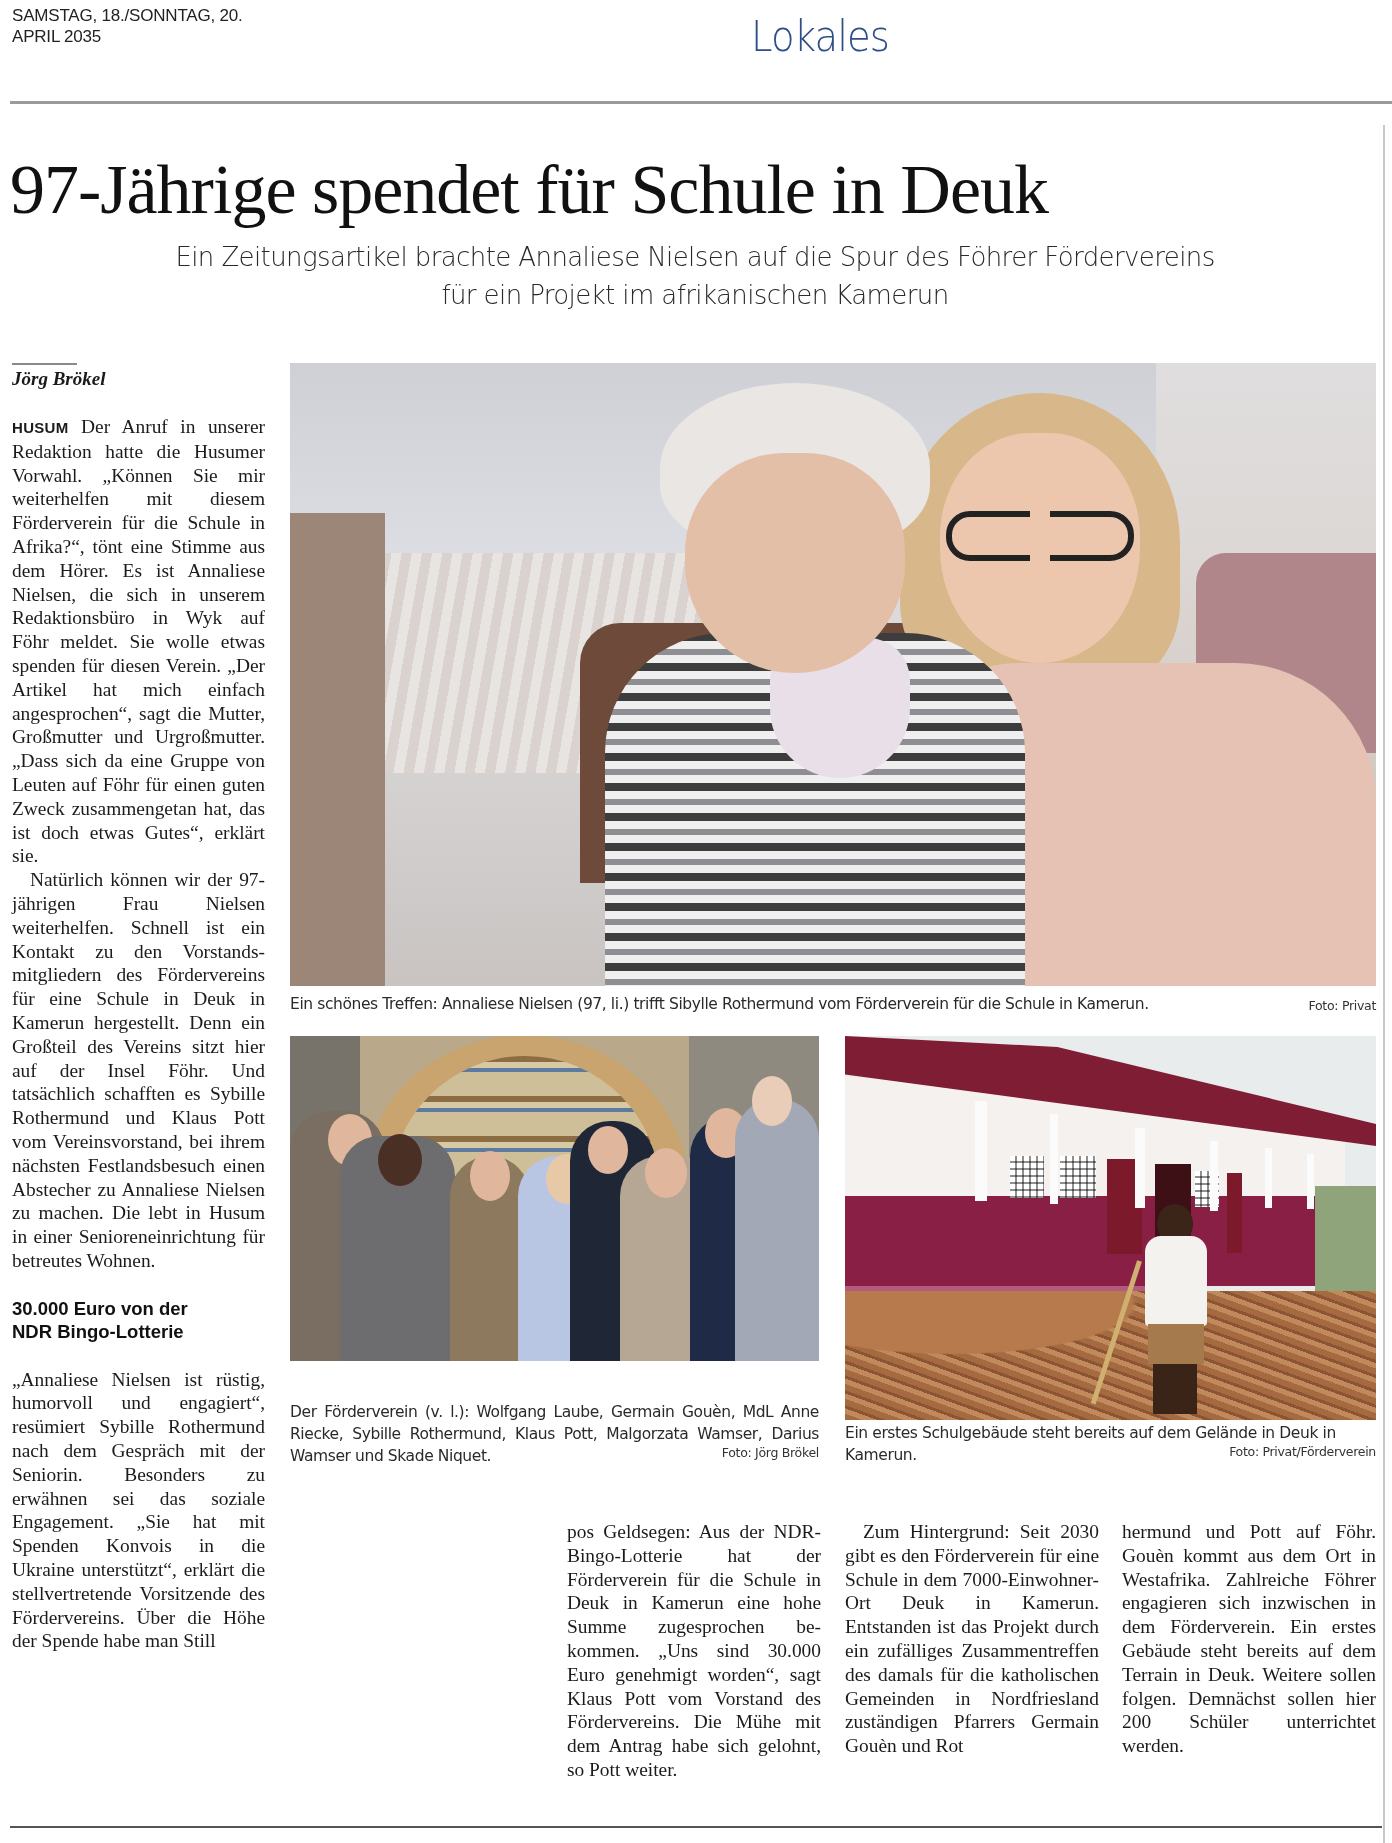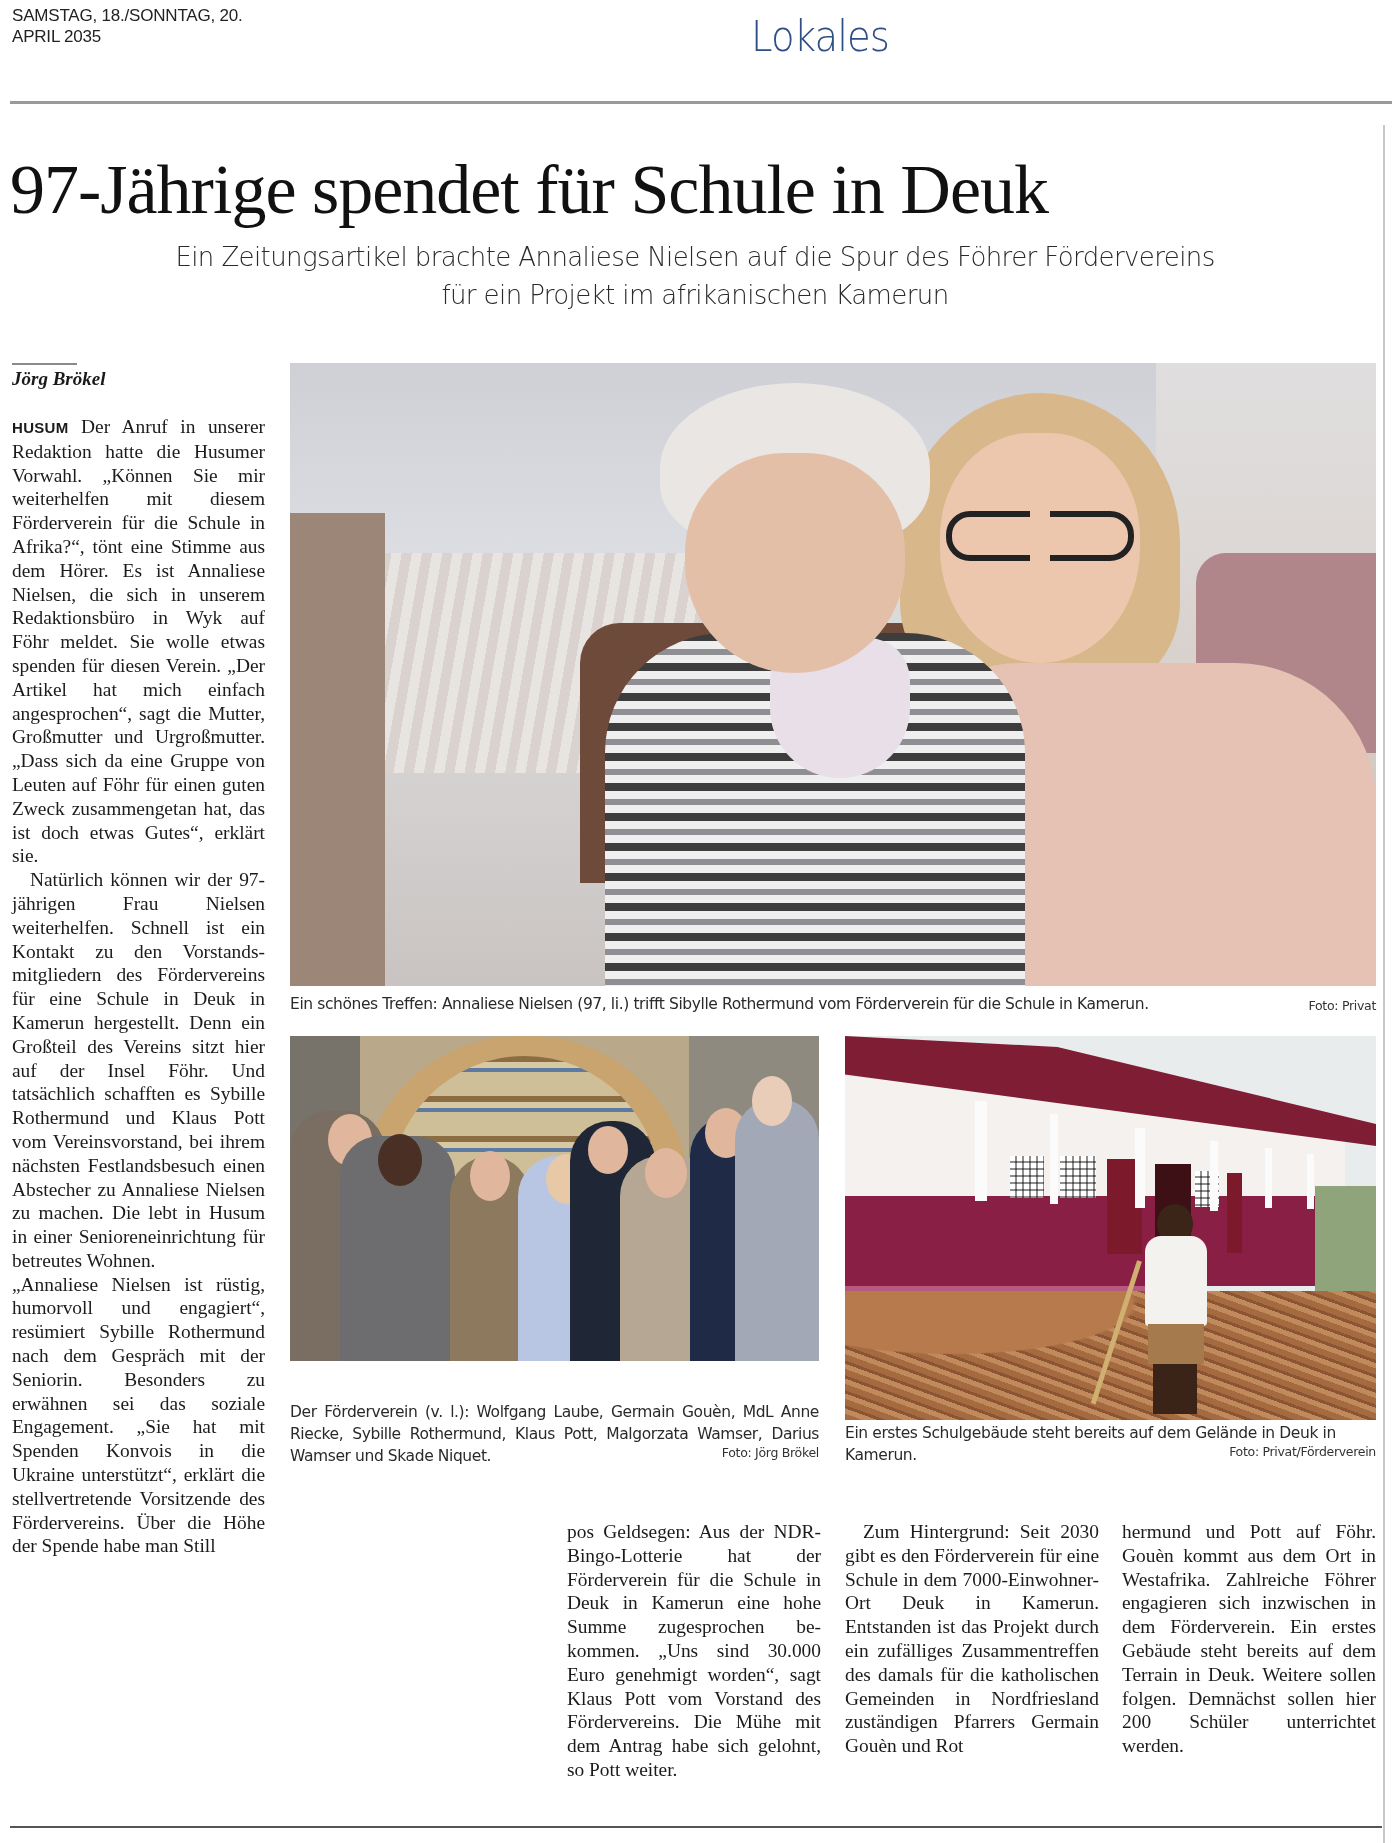--- a/index.html
+++ b/index.html
@@ -96,20 +96,24 @@
   <div>Ein Zeitungsartikel brachte Annaliese Nielsen auf die Spur des Föhrer Fördervereins</div>
   <div>für ein Projekt im afrikanischen Kamerun</div>
 </div>
 
 <div class="byline-rule"></div>
 <div class="byline">Jörg Brökel</div>
 
 <div class="col" style="left:12px; top:415px; width:253px;">
   <p><span class="dateline-city">HUSUM</span> <span>Der Anruf in unserer Redaktion hatte die Husu­mer Vorwahl. „Können Sie mir weiterhelfen mit diesem Förderverein für die Schule in Afrika?“, tönt eine Stim­me aus dem Hörer. Es ist An­naliese Nielsen, die sich in unserem Redaktionsbüro in Wyk auf Föhr meldet. Sie wolle etwas spenden für die­sen Verein. „Der Artikel hat mich einfach angespro­chen“, sagt die Mutter, Großmutter und Urgroß­mutter. „Dass sich da eine Gruppe von Leuten auf Föhr für einen guten Zweck zu­sammengetan hat, das ist doch etwas Gutes“, erklärt sie.</span></p>
   <p class="indent">Natürlich können wir der 97-jährigen Frau Nielsen weiterhelfen. Schnell ist ein Kontakt zu den Vorstands­mitgliedern des Förderver­eins für eine Schule in Deuk in Kamerun hergestellt. Denn ein Großteil des Ver­eins sitzt hier auf der Insel Föhr. Und tatsächlich schafften es Sybille Rother­mund und Klaus Pott vom Vereinsvorstand, bei ihrem nächsten Festlandsbesuch einen Abstecher zu Annalie­se Nielsen zu machen. Die lebt in Husum in einer Se­nioreneinrichtung für be­treutes Wohnen.</p>
+  <p class="subtitle-inline">
+    <span>30.000 Euro von der</span><br>
+    <span>NDR Bingo-Lotterie</span>
+  </p>
   <p>„Annaliese Nielsen ist rüs­tig, humorvoll und enga­giert“, resümiert Sybille Rothermund nach dem Ge­spräch mit der Seniorin. Be­sonders zu erwähnen sei das soziale Engagement. „Sie hat mit Spenden Konvois in die Ukraine unterstützt“, er­klärt die stellvertretende Vorsitzende des Förderver­eins. Über die Höhe der Spende habe man Still­</p>
 </div>
 
 <div class="photo" id="p1">
   <div class="wallright"></div>
   <div class="bed"></div>
   <div class="wardrobe"></div>
   <div class="pillow"></div>
   <div class="chair"></div>
   <div class="w2hair"></div>

